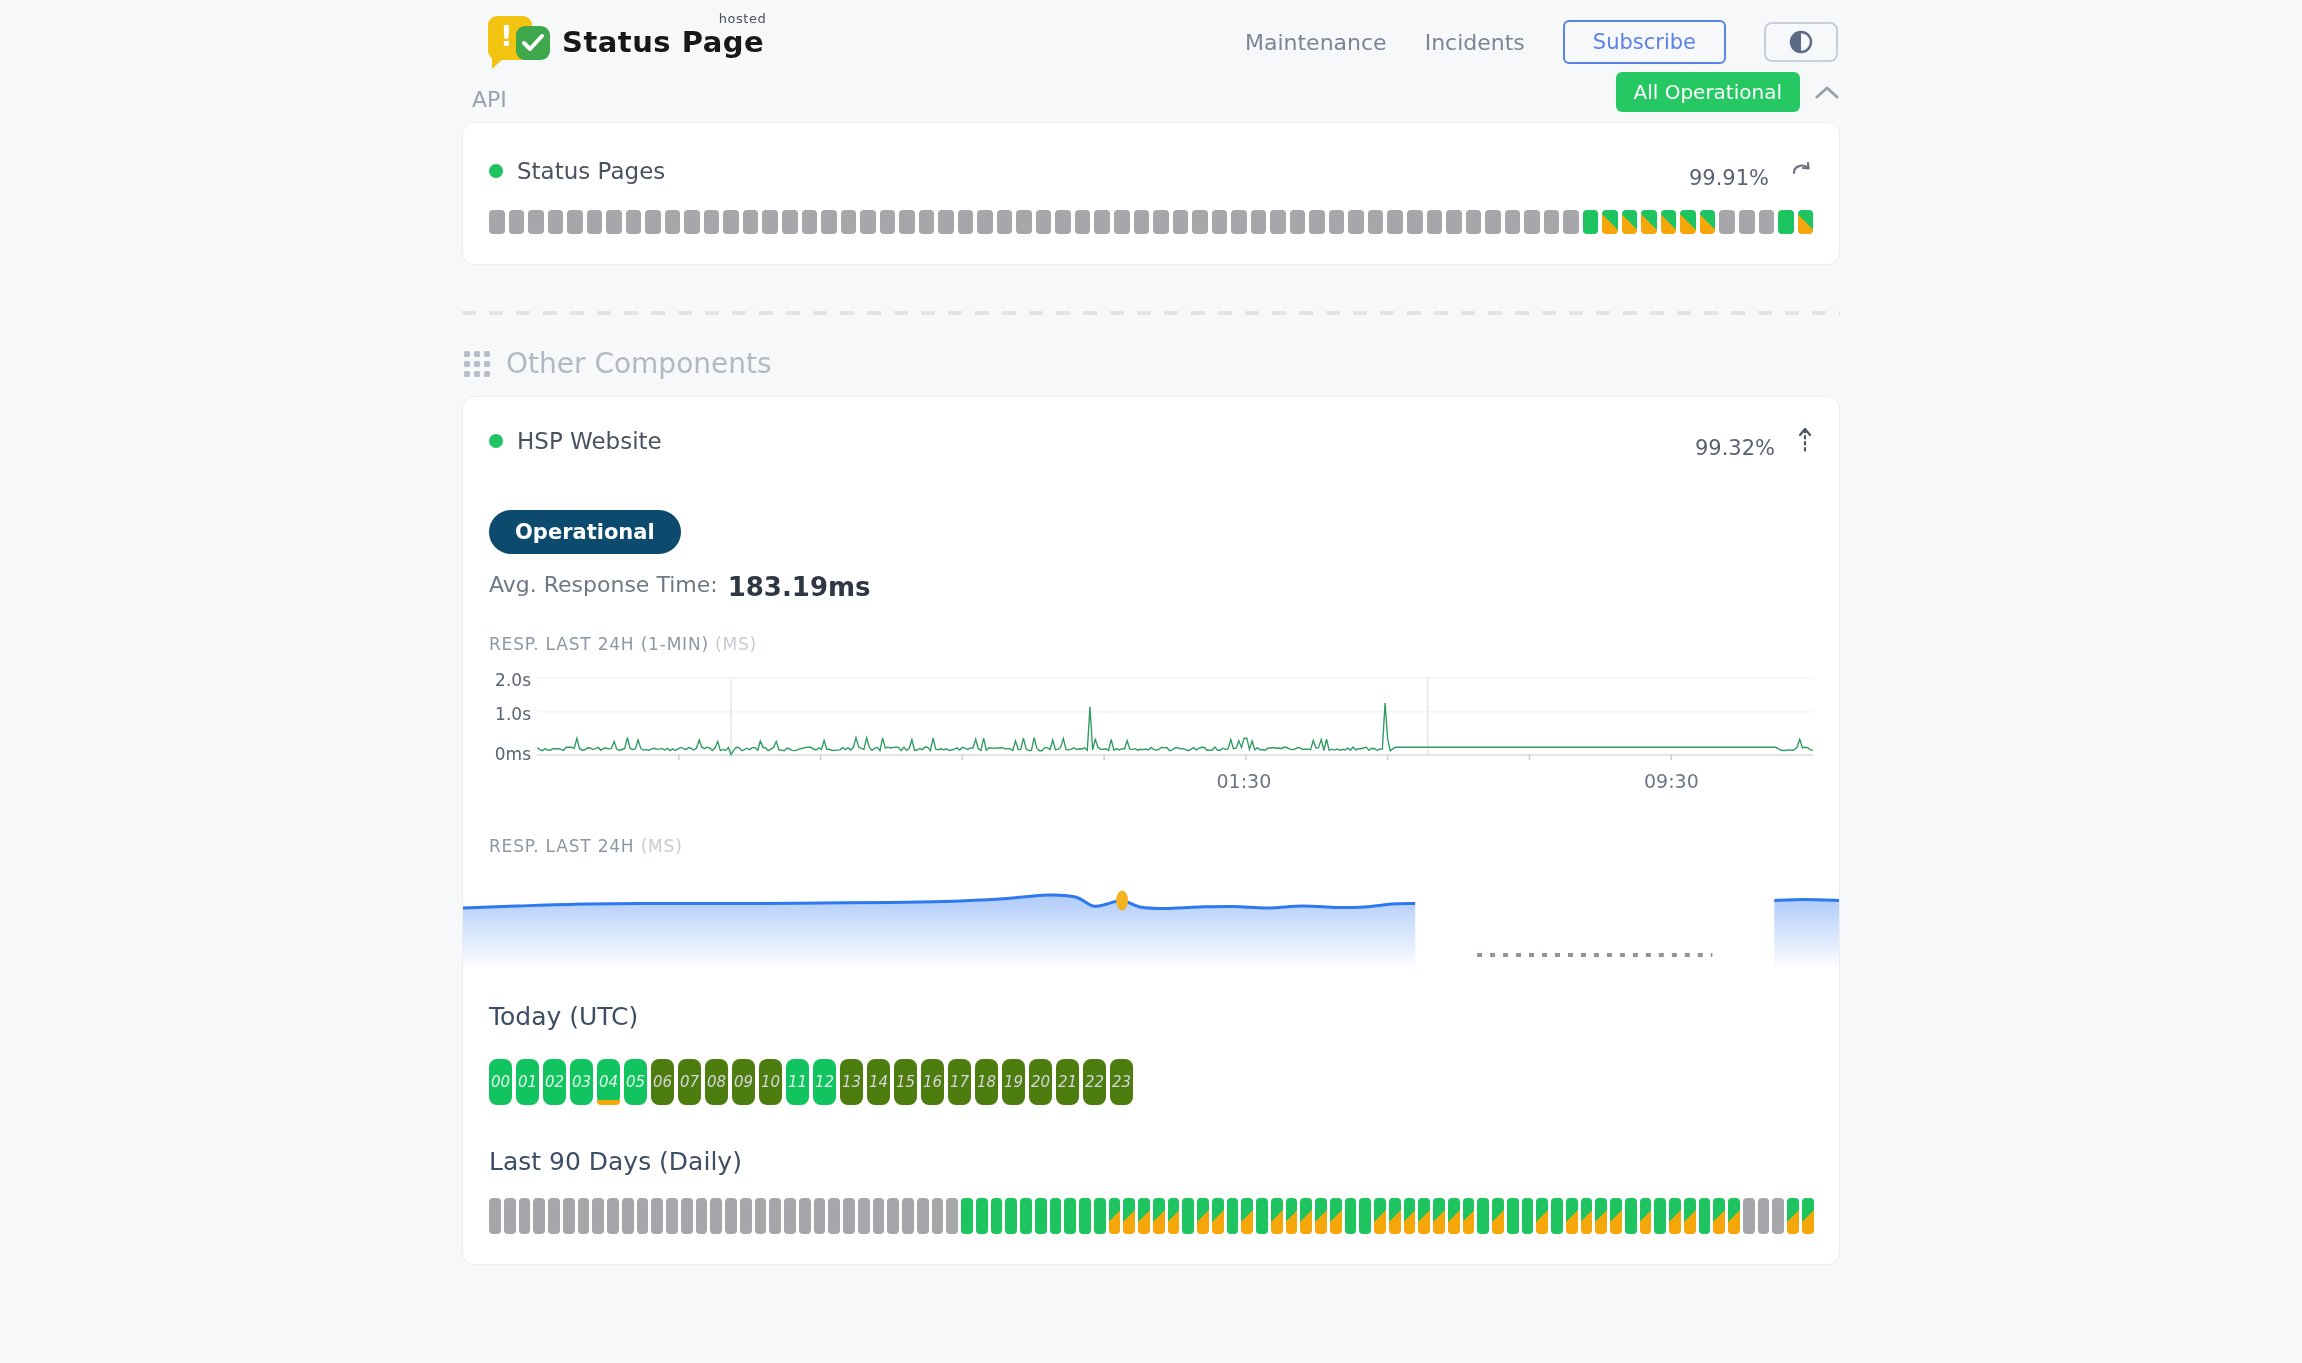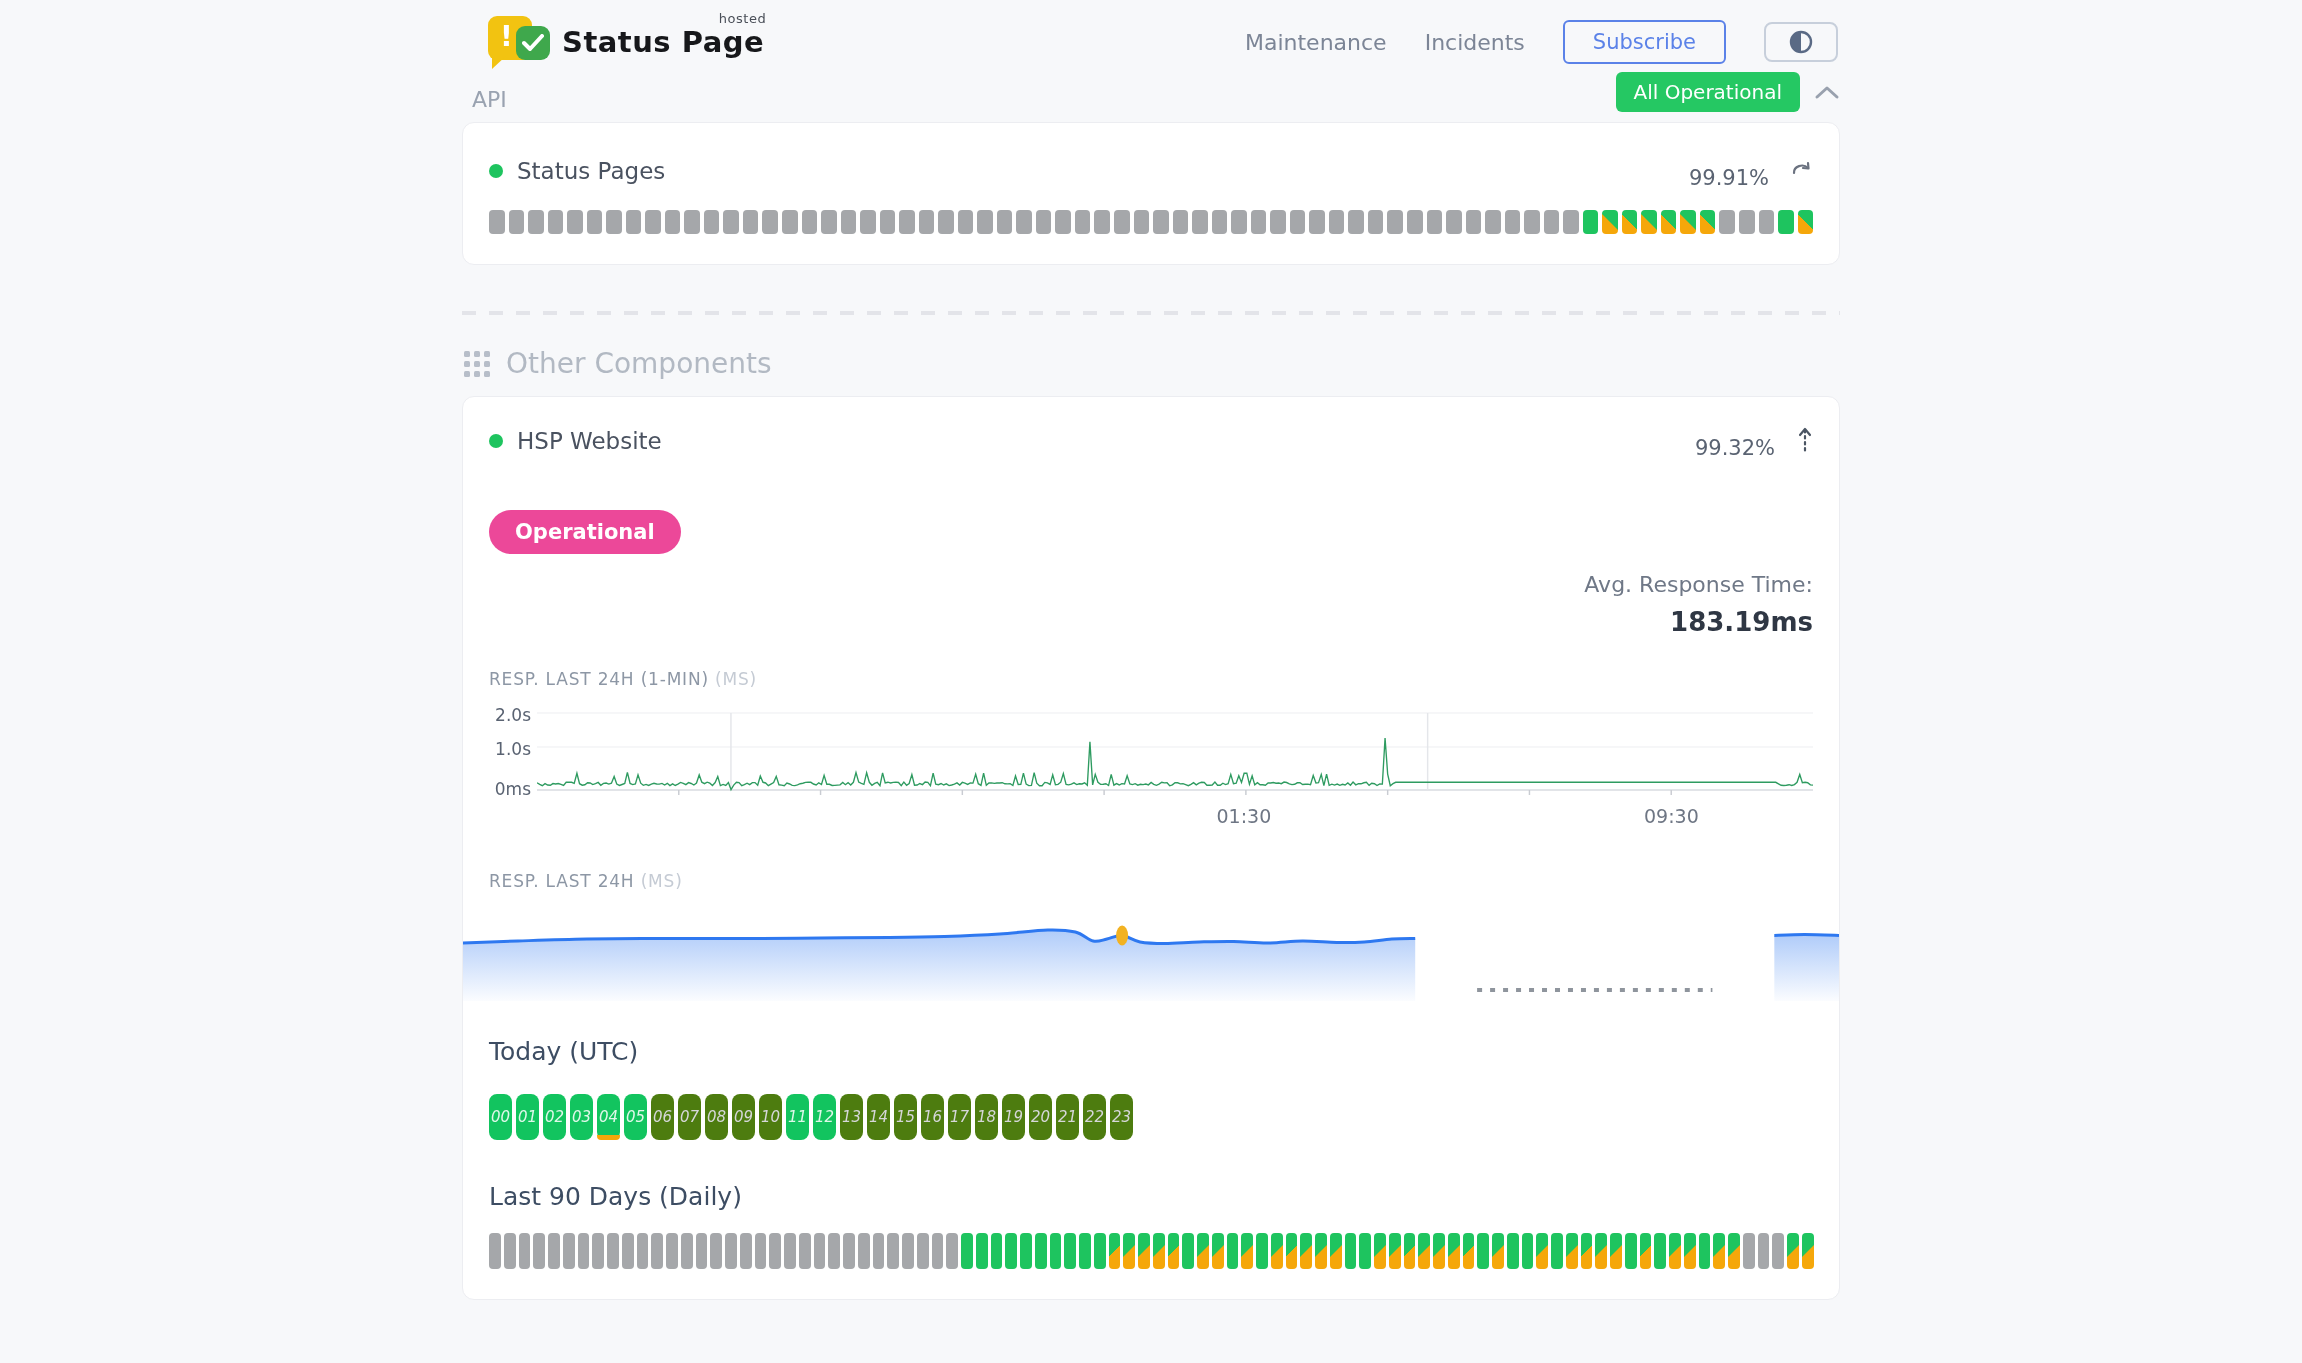--- a/index.html
+++ b/index.html
@@ -54,22 +54,22 @@
   .dashed-divider { height: 4px; margin: 46px 0 32px 0;
     background: repeating-linear-gradient(90deg, #E3E4E9 0 14px, transparent 14px 27px); }
 
   
   .oc-header { display: flex; align-items: center; gap: 16px; padding-left: 2px; }
   .oc-title { font-size: 28px; color: #B2B9C3; }
   .card-other { margin-top: 16px; padding: 0 0 30px 0; overflow: hidden; }
   .pad { padding-left: 26px; padding-right: 26px; }
   .comp-head { padding-top: 24px; }
 
-  .badge-operational { display: inline-block; background: #ec4899; color: #fff; font-weight: bold; font-size: 21px; padding: 10px 26px; border-radius: 26px; margin-top: 50px; }
-  .avg-row { margin-top: 18px; font-size: 22px; color: #6F7887; display: flex; align-items: flex-end; gap: 10px; flex-direction: column; }
+  .badge-operational { display: inline-block; background: #0c4a6e; color: #fff; font-weight: bold; font-size: 21px; padding: 10px 26px; border-radius: 26px; margin-top: 50px; }
+  .avg-row { margin-top: 18px; font-size: 22px; color: #6F7887; display: flex; align-items: flex-start; gap: 10px; }
   .avg-val { font-size: 26px; font-weight: bold; color: #2F3744; }
 
   .chart-label { margin-top: 32px; font-size: 17px; letter-spacing: 0.8px; color: #8D97A5; }
   .chart-label .unit { color: #C5CBD4; }
 
   
   .chart1-wrap { display: flex; margin-top: 14px; }
   .y-axis { width: 48px; position: relative; flex: none; height: 94px; }
   .y-axis span { position: absolute; right: 6px; font-size: 17px; color: #5A6372; transform: translateY(-50%); }
   .chart1-plot { flex: 1; position: relative; }

